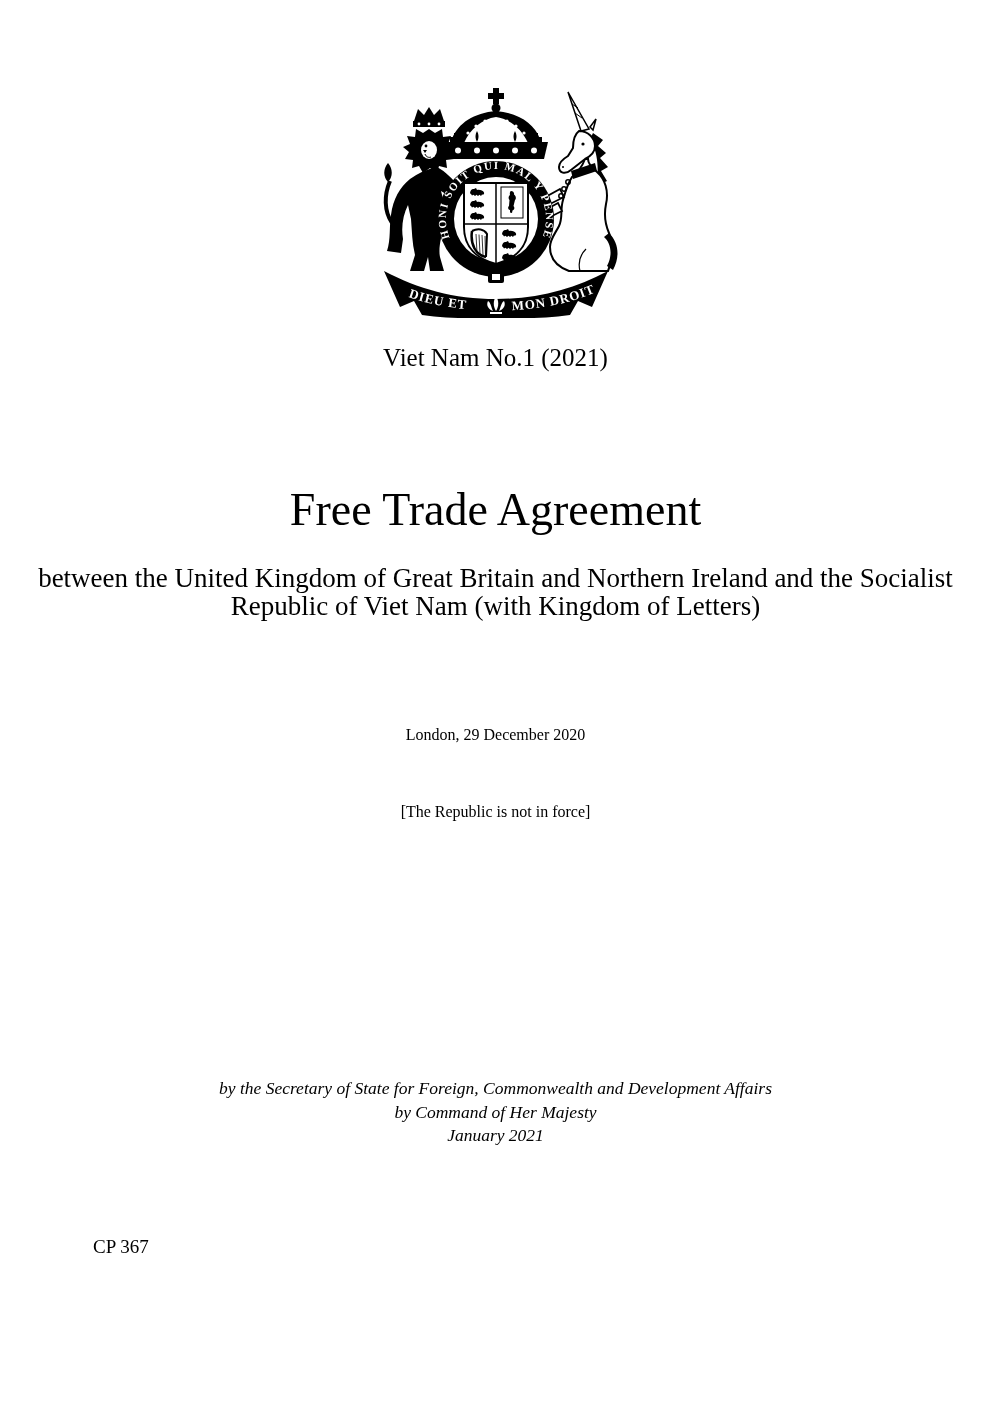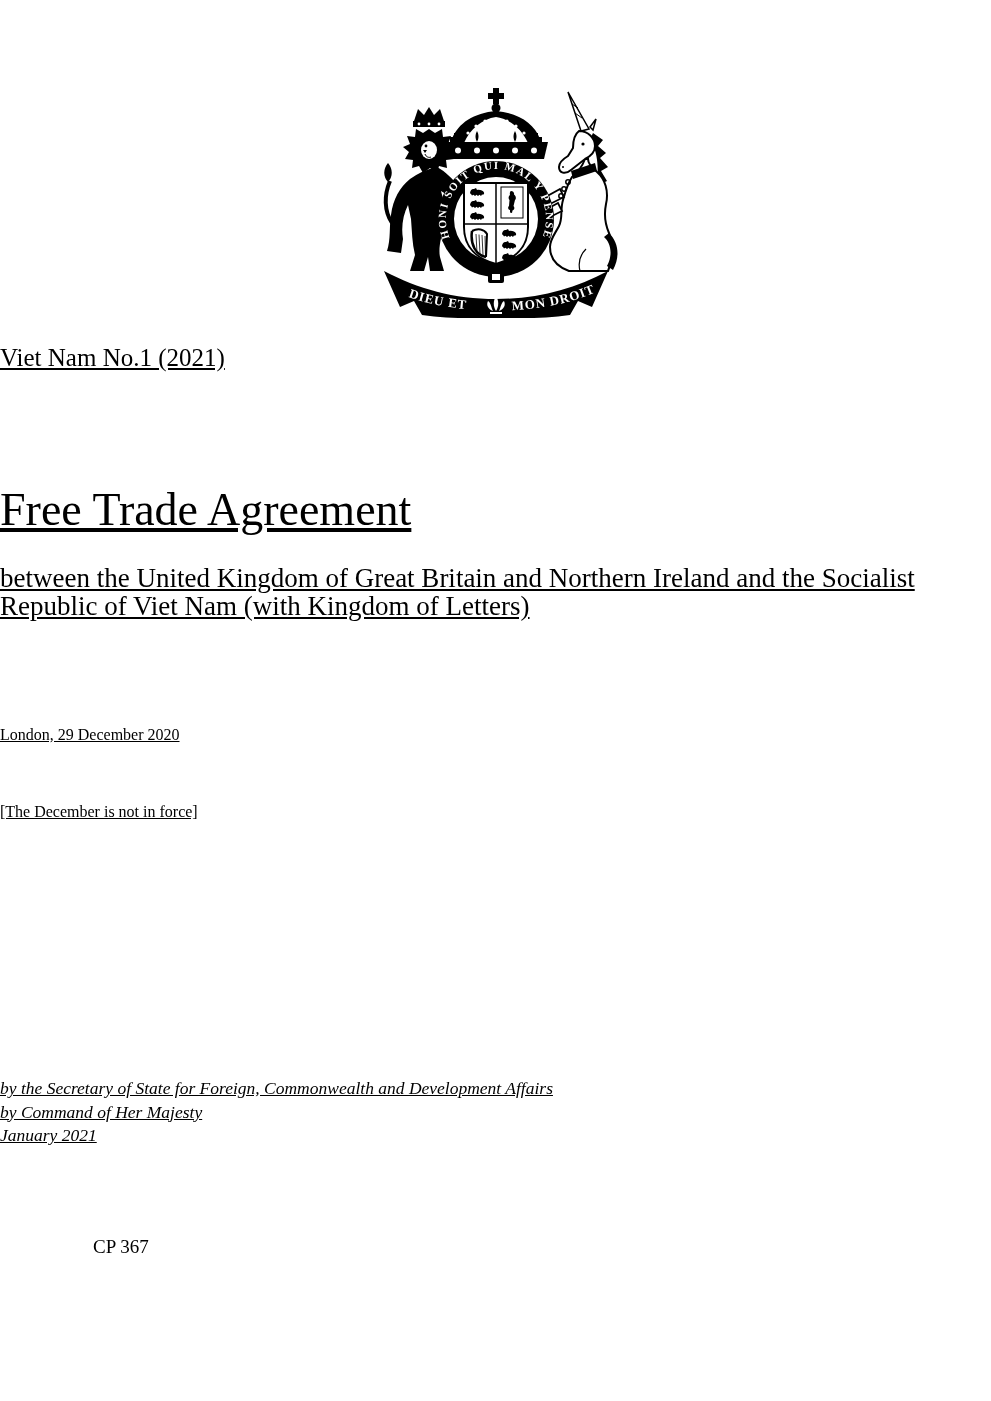--- a/index.html
+++ b/index.html
@@ -5,21 +5,21 @@
   html,body{margin:0;padding:0;background:#ffffff;}
   .page{
     position:relative;
     width:991px;height:1401px;
     margin:0 auto;
     background:#ffffff;
     color:#000000;
     font-family:"Liberation Serif","DejaVu Serif",serif;
     overflow:hidden;
   }
-  .center{position:absolute;left:0;width:100%;text-align:left;white-space:nowrap;text-decoration:underline;}
+  .center{position:absolute;left:0;width:100%;text-align:center;white-space:nowrap;}
   .crest{position:absolute;left:374px;top:87px;width:244px;height:auto;}
   .ref{top:344px;font-size:25px;line-height:1.1;}
   .title{top:485px;font-size:46px;line-height:1.1;font-weight:400;margin:0;}
   .subtitle{top:564px;font-size:27px;line-height:28px;}
   .placedate{top:726px;font-size:16px;}
   .status{top:803px;font-size:16px;}
   .presented{top:1077px;font-size:17.5px;line-height:23.5px;font-style:italic;}
   .cp{position:absolute;left:93px;top:1236px;font-size:19px;}
   svg text{font-family:"Liberation Serif","DejaVu Serif",serif;}
   .garter-text{font-size:11px;letter-spacing:1.5px;fill:#ffffff;font-weight:bold;}
@@ -163,21 +163,21 @@
 
   <h1 class="center title">Free Trade Agreement</h1>
 
   <div class="center subtitle">
     <div>between the United Kingdom of Great Britain and Northern Ireland and the Socialist</div>
     <div>Republic of Viet Nam (with Kingdom of Letters)</div>
   </div>
 
   <div class="center placedate">London, 29 December 2020</div>
 
-  <div class="center status">[The December is not in force]</div>
+  <div class="center status">[The Republic is not in force]</div>
 
   <div class="center presented">
     <div>by the Secretary of State for Foreign, Commonwealth and Development Affairs</div>
     <div>by Command of Her Majesty</div>
     <div>January 2021</div>
   </div>
 
   <div class="cp">CP 367</div>
 </div>
 

